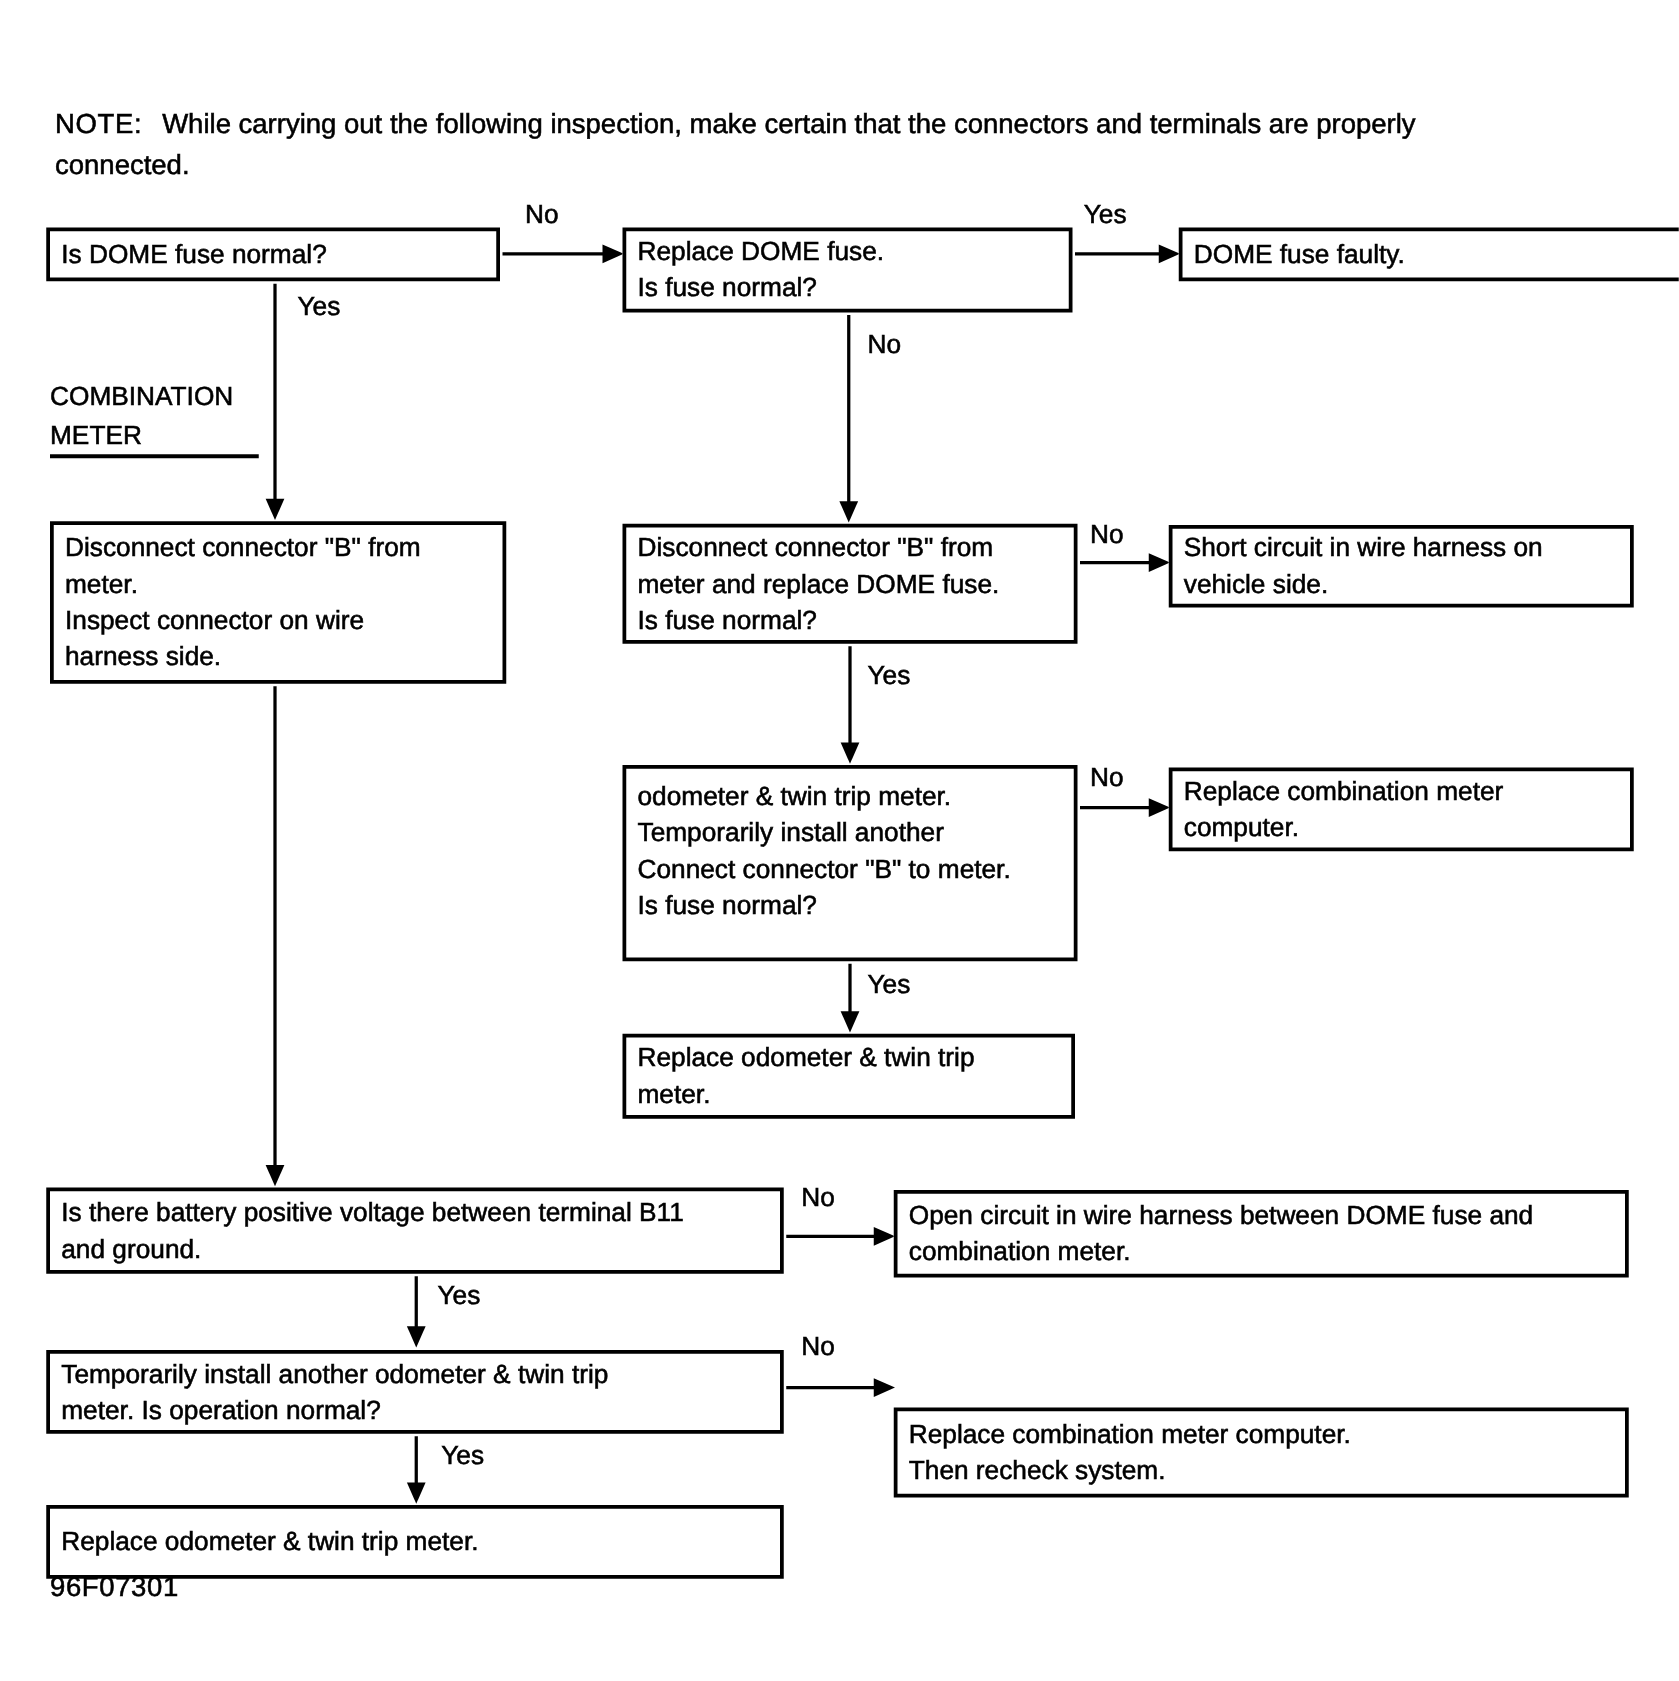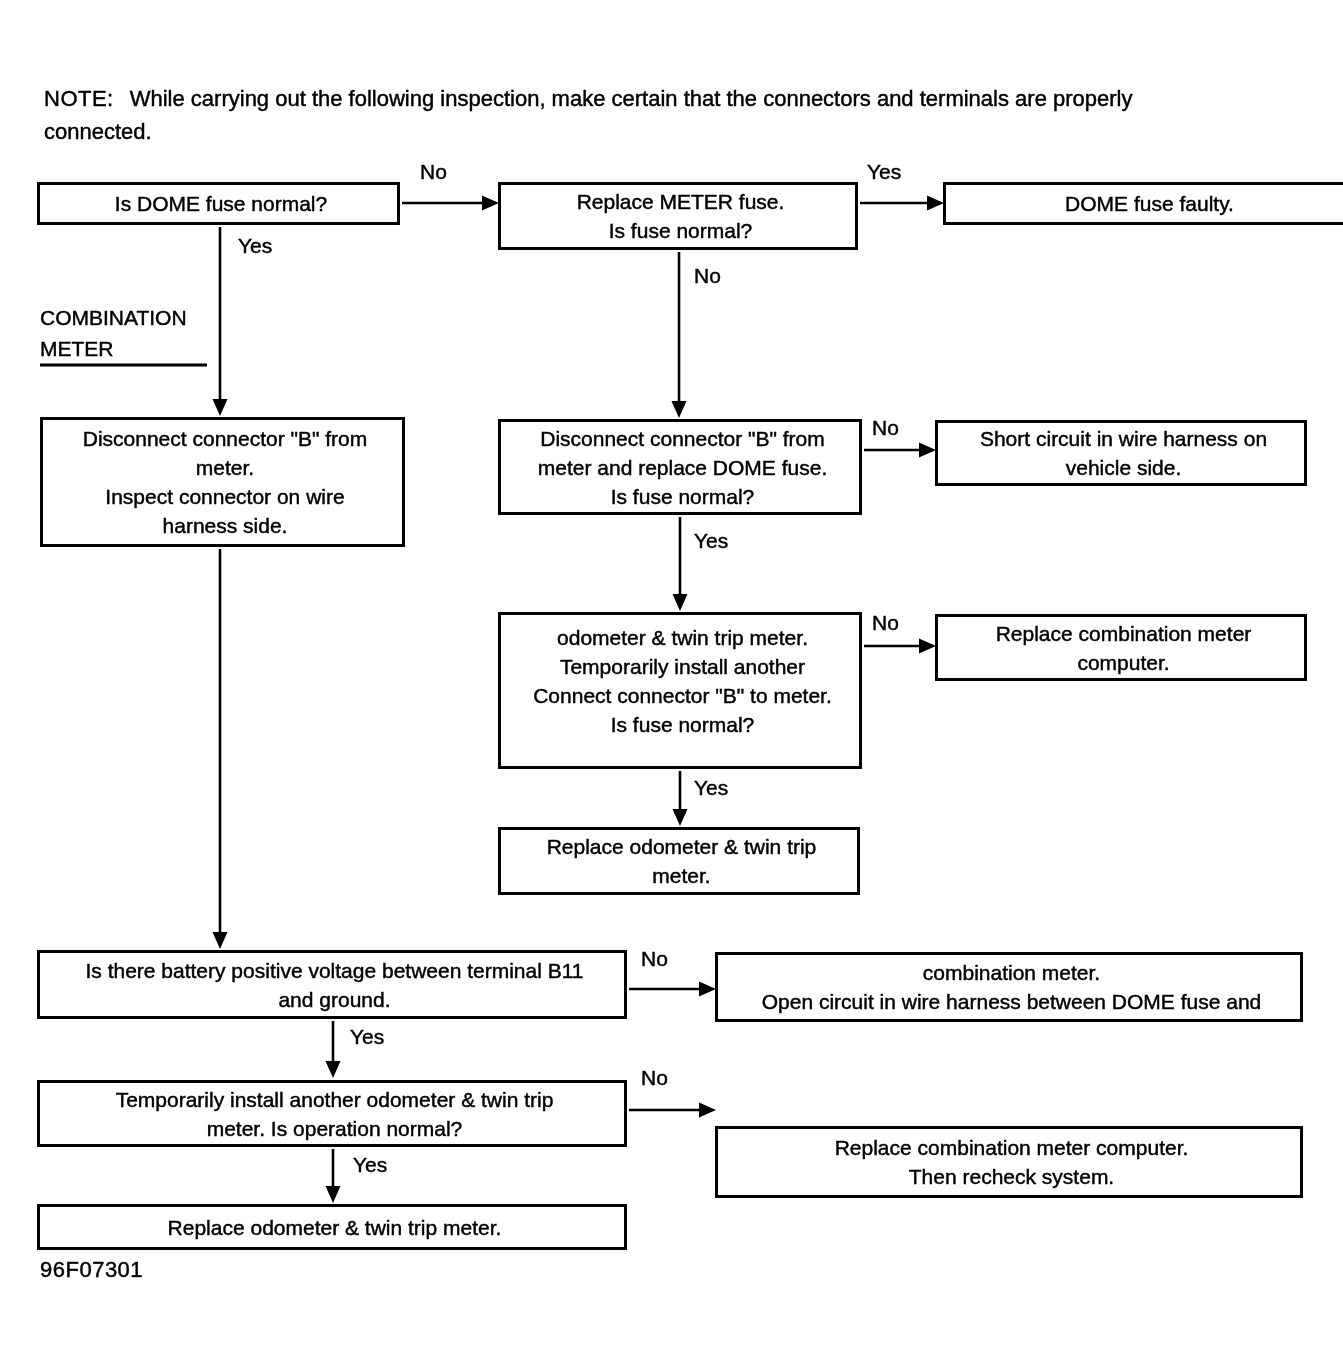--- a/index.html
+++ b/index.html
@@ -18,21 +18,20 @@
   .section{position:absolute;left:40px;top:290px;font-size:21px;line-height:31px;}
   .section .ln{white-space:nowrap;}
   .box{
     position:absolute;
     box-sizing:border-box;
     border:3px solid #000;
     background:#fff;
     display:flex;flex-direction:column;justify-content:center;
     padding-left:9px;padding-right:4px;
     font-size:21px;
-    align-items:center;
   }
   .box.top{justify-content:flex-start;padding-top:8px;}
   .box .ln{white-space:nowrap;line-height:29px;}
   .lbl{position:absolute;font-size:21px;white-space:nowrap;}
   .figid{position:absolute;left:40px;top:1245px;font-size:22px;letter-spacing:0.5px;}
   svg.connectors{position:absolute;left:0;top:0;pointer-events:none;}
   svg.connectors line{stroke:#000;stroke-width:2.6;}
   svg.connectors polygon{fill:#000;stroke:none;}
   svg.connectors line.thick{stroke-width:3.2;}
 </style>
@@ -93,21 +92,21 @@
   <div class="section">
     <div class="ln">COMBINATION</div>
     <div class="ln">METER</div>
   </div>
 
   <div class="box" style="left:37px;top:170px;width:363px;height:43px">
     <div class="ln">Is DOME fuse normal?</div>
   </div>
 
   <div class="box" style="left:498px;top:170px;width:360px;height:68px">
-    <div class="ln">Replace METER fuse.</div>
+    <div class="ln">Replace DOME fuse.</div>
     <div class="ln">Is fuse normal?</div>
   </div>
 
   <div class="box" style="left:943px;top:170px;width:408px;height:43px">
     <div class="ln">DOME fuse faulty.</div>
   </div>
 
   <div class="box" style="left:40px;top:405px;width:365px;height:130px">
     <div class="ln">Disconnect connector "B" from</div>
     <div class="ln">meter.</div>
@@ -142,35 +141,35 @@
     <div class="ln">Replace odometer &amp; twin trip</div>
     <div class="ln">meter.</div>
   </div>
 
   <div class="box" style="left:37px;top:938px;width:590px;height:69px">
     <div class="ln">Is there battery positive voltage between terminal B11</div>
     <div class="ln">and ground.</div>
   </div>
 
   <div class="box" style="left:715px;top:940px;width:588px;height:70px">
+    <div class="ln">Open circuit in wire harness between DOME fuse and</div>
     <div class="ln">combination meter.</div>
-    <div class="ln">Open circuit in wire harness between DOME fuse and</div>
   </div>
 
   <div class="box" style="left:37px;top:1068px;width:590px;height:67px">
     <div class="ln">Temporarily install another odometer &amp; twin trip</div>
     <div class="ln">meter. Is operation normal?</div>
   </div>
 
   <div class="box" style="left:715px;top:1114px;width:588px;height:72px">
     <div class="ln">Replace combination meter computer.</div>
     <div class="ln">Then recheck system.</div>
   </div>
 
-  <div class="box" style="left:37px;top:1192px;width:590px;height:46px">
+  <div class="box" style="left:37px;top:1192px;width:590px;height:59px">
     <div class="ln">Replace odometer &amp; twin trip meter.</div>
   </div>
 
   <div class="lbl" style="left:420px;top:148px">No</div>
   <div class="lbl" style="left:867px;top:148px">Yes</div>
   <div class="lbl" style="left:238px;top:222px">Yes</div>
   <div class="lbl" style="left:694px;top:252px">No</div>
   <div class="lbl" style="left:872px;top:404px">No</div>
   <div class="lbl" style="left:694px;top:517px">Yes</div>
   <div class="lbl" style="left:872px;top:599px">No</div>

